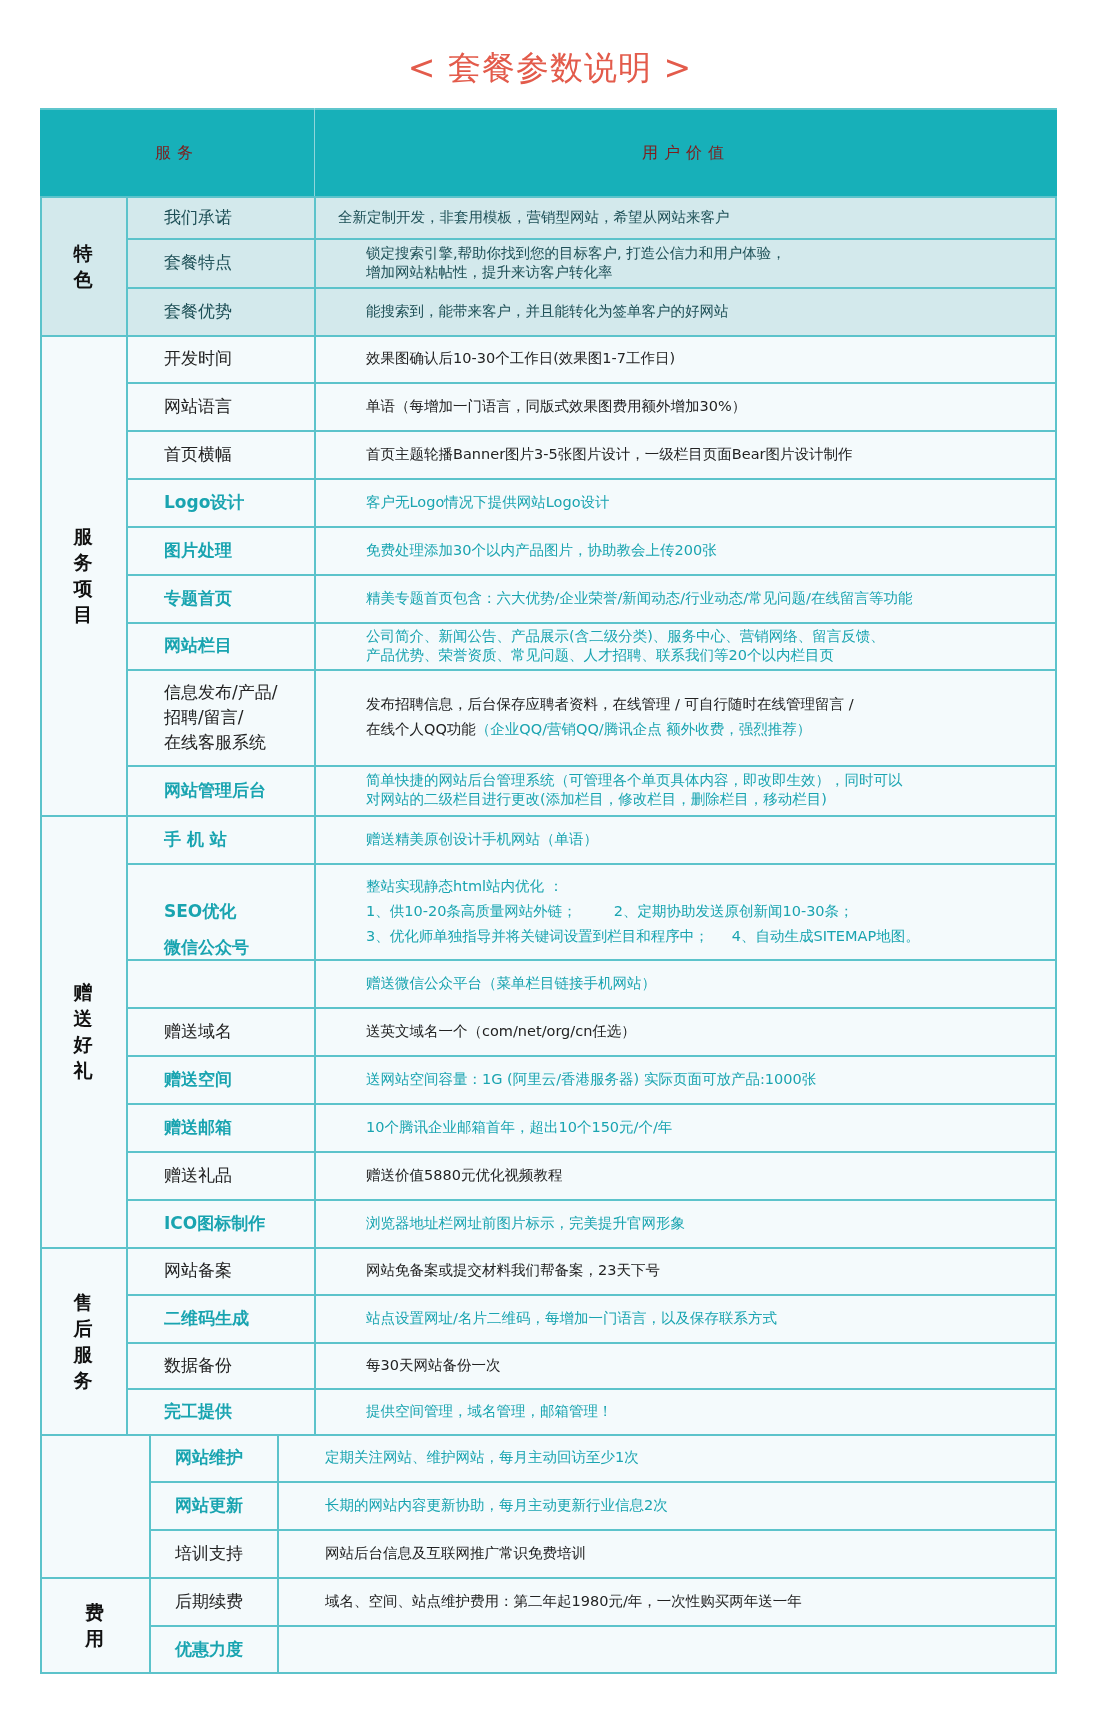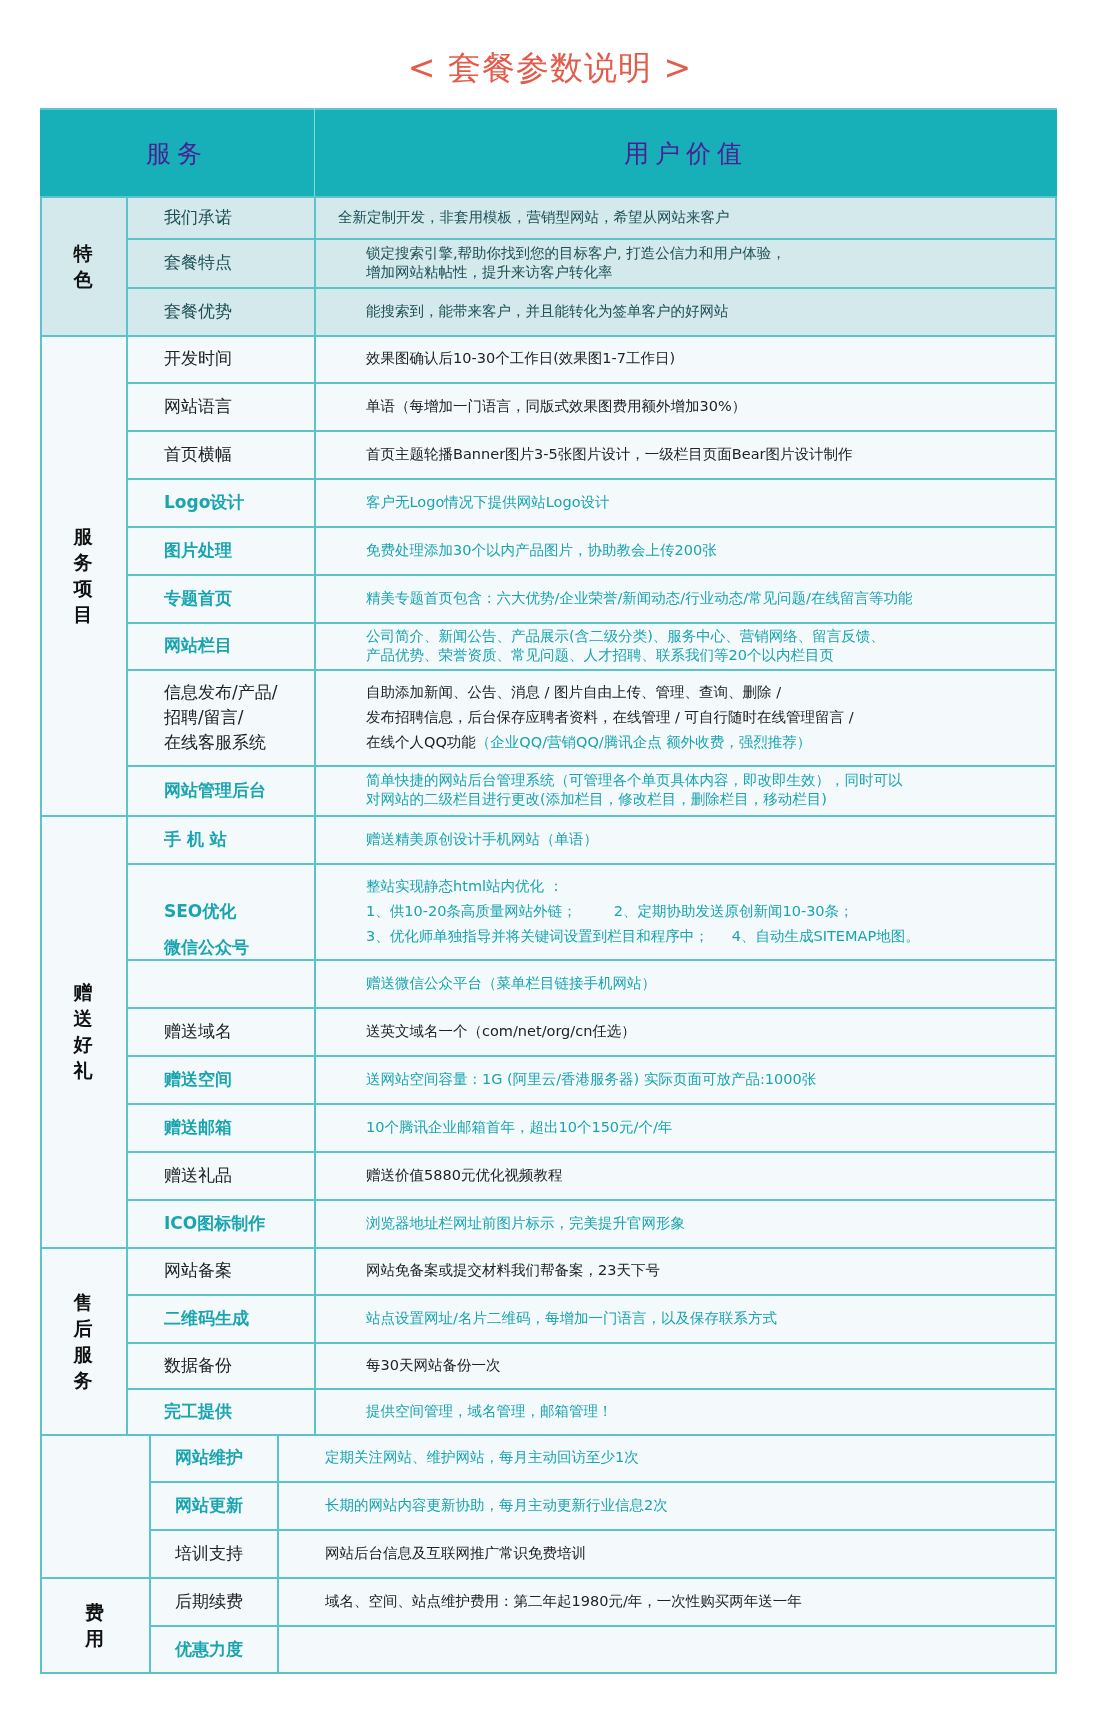--- a/index.html
+++ b/index.html
@@ -1,19 +1,19 @@
 <!DOCTYPE html>
 <html><head>
 <meta charset="utf-8">
 <style>
   html,body{margin:0;padding:0;background:#ffffff;}
   body{width:1100px;height:1716px;position:relative;overflow:hidden;font-family:"DejaVu Sans","Liberation Sans",sans-serif;}
   .title{position:absolute;left:0;top:46px;width:1100px;text-align:center;color:#e35b4b;font-size:33px;font-weight:normal;letter-spacing:1px;}
   .abs{position:absolute;box-sizing:border-box;}
-  .hdr{background:#17b0b9;color:#4c1d95;font-size:25px;letter-spacing:6px;display:flex;align-items:center;justify-content:center;border-top:2px solid #5fc6cd;}
+  .hdr{background:#17b0b9;color:#7f1d1d;font-size:16px;letter-spacing:6px;display:flex;align-items:center;justify-content:center;border-top:2px solid #5fc6cd;}
   .cell{display:flex;align-items:center;box-sizing:border-box;}
   .cat{justify-content:center;font-weight:bold;font-size:19px;color:#111;line-height:26px;text-align:center;writing-mode:horizontal-tb;}
   .cat span{display:block;width:22px;word-break:break-all;}
   .sub{padding-left:38px;font-size:17px;color:#222;}
   .sub.hl{color:#19a4b0;font-weight:bold;}
   .sub.dark{color:#1d4f56;}
   .val{padding-left:52px;font-size:14.5px;color:#222;line-height:20px;}
   .val.hl{color:#19a4b0;}
   .val.dark{color:#1d4f56;}
   .line{position:absolute;background:#5cc3cb;}
@@ -136,21 +136,20 @@
     <div class="line" style="left:126px;top:622px;width:931px;height:1.5px;"></div>
     <div class="abs cell sub" style="left:126px;top:669px;width:188px;height:96px;">
       <div style="line-height:25px;">
         <div>信息发布/产品/</div>
         <div>招聘/留言/</div>
         <div>在线客服系统</div>
       </div>
     </div>
     <div class="abs cell val" style="left:314px;top:669px;width:743px;height:96px;">
       <div style="line-height:25px;">
-        <div>自助添加新闻、公告、消息 / 图片自由上传、管理、查询、删除 /</div>
         <div>发布招聘信息，后台保存应聘者资料，在线管理 / 可自行随时在线管理留言 /</div>
         <div><span>在线个人QQ功能</span><span class="teal">（企业QQ/营销QQ/腾讯企点 额外收费，强烈推荐）</span></div>
       </div>
     </div>
     <div class="line" style="left:126px;top:669px;width:931px;height:1.5px;"></div>
     <div class="abs cell sub hl" style="left:126px;top:765px;width:188px;height:50px;">
       <span>网站管理后台</span>
     </div>
     <div class="abs cell val hl" style="left:314px;top:765px;width:743px;height:50px;">
       <div style="line-height:19px;">

